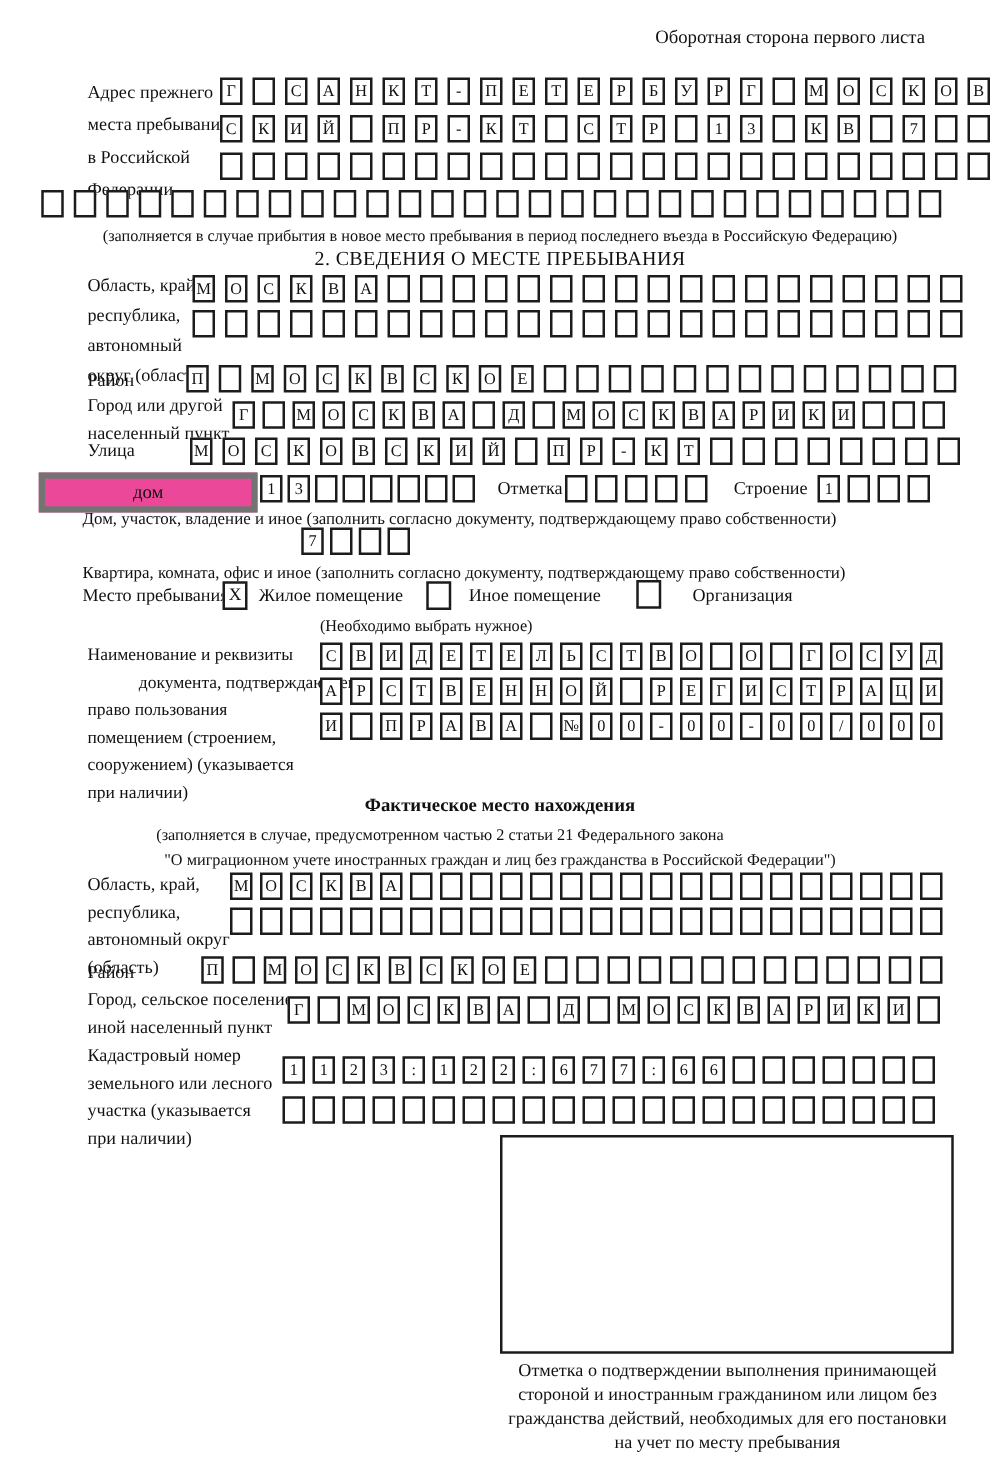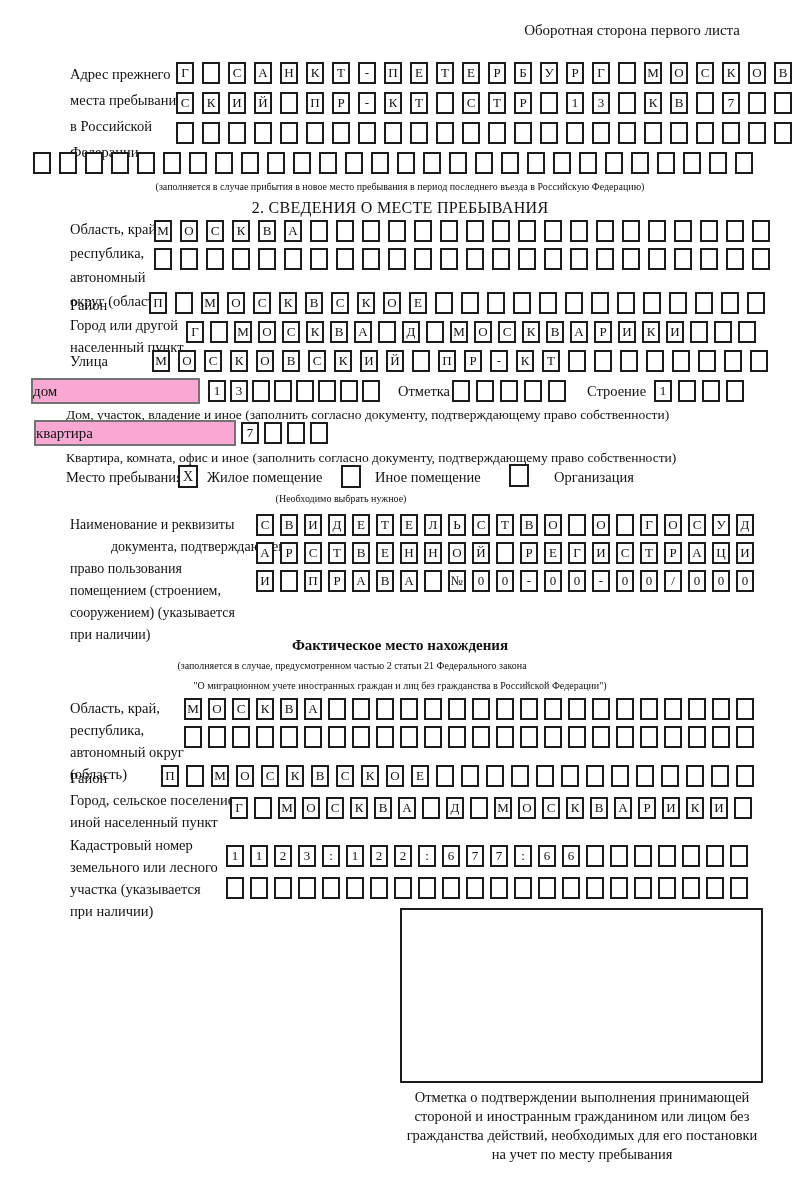--- a/index.html
+++ b/index.html
@@ -12,26 +12,26 @@
   .abs { position:absolute; }
   .row { position:absolute; display:flex; }
   .g8 { gap:8px; } .g7 { gap:7px; } .g6 { gap:6px; } .g5 { gap:5px; } .g4 { gap:4px; }
   .cell {
     flex:0 0 auto; width:14px; height:18px; border:2px solid #1c1c1c;
     font-size:13px; line-height:18px; text-align:center; background:#fff;
   }
   .lbl { font-size:14.5px; line-height:1.2; white-space:nowrap; }
   .lbl-sm { font-size:14px; line-height:1.2; white-space:nowrap; }
   .note { font-size:13.5px; white-space:nowrap; }
-  .note-c { font-size:10px; text-align:center; }
+  .note-c { font-size:13px; text-align:center; }
   .hdr { font-weight:normal; font-size:16px; text-align:center; letter-spacing:0.3px; }
   .hdr2 { font-weight:bold; font-size:15px; text-align:center; }
   .sidenote { font-size:15px; text-align:right; }
   .fieldbox {
-    border:2px solid #737373; text-align:left; font-size:15px; background:#f9a8d4;
+    border:5px solid #737373; text-align:center; font-size:15px; background:#ec4899;
   }
   .chk {
     width:16px; height:19px; border:2px solid #1c1c1c; text-align:center;
     font-size:14px; line-height:19px; background:#fff;
   }
   .stamp { border:2px solid #1c1c1c; background:#fff; }
   .cap { font-size:14.5px; line-height:19px; text-align:center; }
 </style>
 </head>
 <body>
@@ -321,21 +321,20 @@
     </div>
   <div class="abs lbl" style="left:587px; top:383px;">Строение</div>
   <div class="row g6" style="left:654px; top:380px;">
       <span class="cell">1</span>
       <span class="cell"></span>
       <span class="cell"></span>
       <span class="cell"></span>
     </div>
   <div class="abs note" style="left:66px; top:407px;">Дом, участок, владение и иное (заполнить согласно документу, подтверждающему право собственности)</div>
 
-  <div class="abs fieldbox" style="left:34px; top:420px; width:198px; height:22px; line-height:22px;">квартира</div>
   <div class="row g5" style="left:241px; top:422px;">
       <span class="cell">7</span>
       <span class="cell"></span>
       <span class="cell"></span>
       <span class="cell"></span>
     </div>
   <div class="abs note" style="left:66px; top:450px;">Квартира, комната, офис и иное (заполнить согласно документу, подтверждающему право собственности)</div>
 
   <div class="abs lbl" style="left:66px; top:469px;">Место пребывания:</div>
   <div class="abs chk" style="left:178px; top:465px;">X</div>

